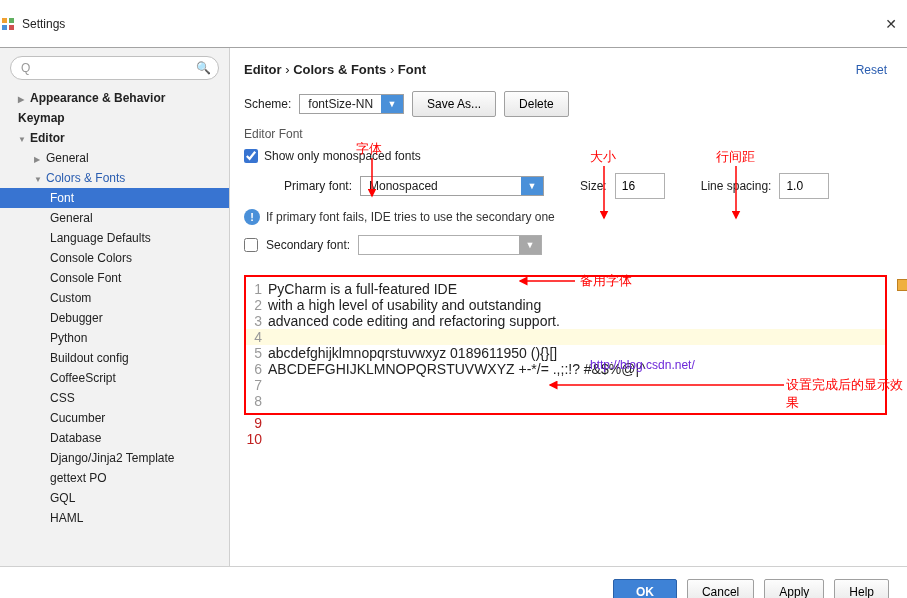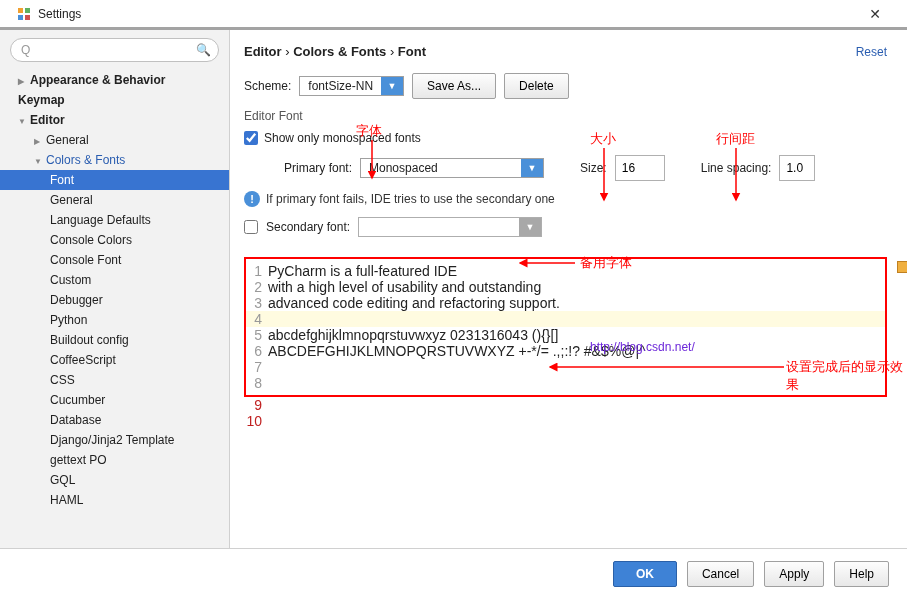--- a/index.html
+++ b/index.html
@@ -1,18 +1,18 @@
 <!DOCTYPE html>
 <html><head>
 <meta charset="utf-8">
 <style>
 * { box-sizing: border-box; margin: 0; padding: 0; font-family: "Segoe UI", Arial, sans-serif; }
 body { width: 907px; height: 598px; background: #fff; overflow: hidden; position: relative; }
 
-.titlebar { height: 30px; border-bottom: 3px solid #a3a3a3; display: flex; align-items: center; padding: 0 16px; justify-content: space-between; }
+.titlebar { height: 48px; border-bottom: 1px solid #a3a3a3; display: flex; align-items: center; padding: 0 0; justify-content: space-between; }
 .titlebar-left { display: flex; align-items: center; gap: 6px; }
 .close-x { font-size: 14px; color: #333; cursor: pointer; padding: 4px 10px; }
 .logo { width: 16px; height: 16px; }
 .title-text { font-size: 12px; color: #222; }
 
 .main { display: flex; height: 518px; }
 .sidebar { width: 230px; border-right: 1px solid #d0d0d0; background: #f2f2f2; display: flex; flex-direction: column; }
 .search-wrap { padding: 8px 10px; }
 .search { width: 100%; height: 24px; border: 1px solid #c0c0c0; border-radius: 12px; padding: 0 24px 0 10px; font-size: 12px; background: #fff; position: relative; }
 .search-icon { position: absolute; right: 18px; top: 13px; color: #888; font-size: 12px; }
@@ -149,21 +149,21 @@
         <span class="label">Primary font:</span>
         <div class="dropdown wide">
           <span class="dropdown-text">Monospaced</span>
           <span class="dropdown-arrow">▼</span>
         </div>
         <span style="width:20px"></span>
         <span class="label">Size:</span>
         <input type="text" class="field" style="width: 50px;" value="16">
         <span style="width:20px"></span>
         <span class="label">Line spacing:</span>
-        <input type="text" class="field" style="width: 36px;" value="1.0">
+        <input type="text" class="field" style="width: 50px;" value="1.0">
       </div>
 
       <div class="info-row">
         <span class="info-icon">!</span>
         <span>If primary font fails, IDE tries to use the secondary one</span>
       </div>
 
       <div class="row">
         <input type="checkbox" style="">
         <span class="label">Secondary font:</span>
@@ -189,21 +189,21 @@
           <div class="pline">
             <span class="pnum">3</span>
             <span class="ptext">advanced code editing and refactoring support.</span>
           </div>
           <div class="pline hl">
             <span class="pnum">4</span>
             <span class="ptext"></span>
           </div>
           <div class="pline">
             <span class="pnum">5</span>
-            <span class="ptext">abcdefghijklmnopqrstuvwxyz 0231316043 (){}[]</span>
+            <span class="ptext">abcdefghijklmnopqrstuvwxyz 0189611950 (){}[]</span>
           </div>
           <div class="pline">
             <span class="pnum">6</span>
             <span class="ptext">ABCDEFGHIJKLMNOPQRSTUVWXYZ +-*/= .,;:!? #&amp;$%@|^</span>
           </div>
           <div class="pline">
             <span class="pnum">7</span>
             <span class="ptext"></span>
           </div>
           <div class="pline">

